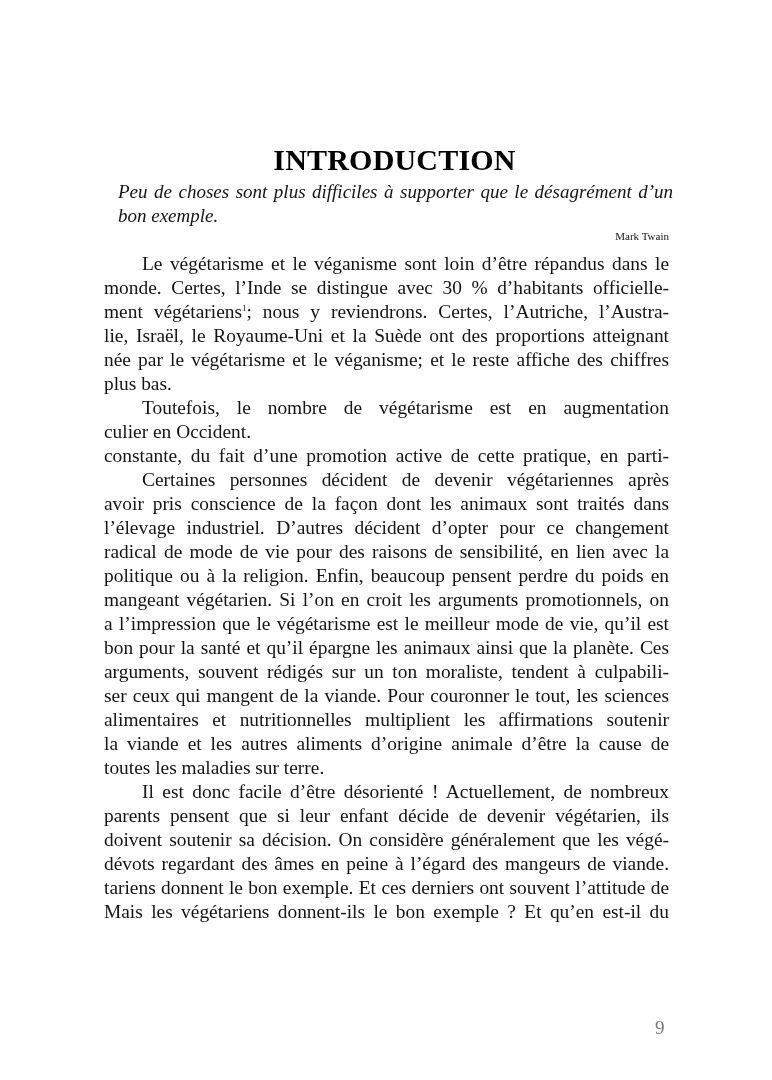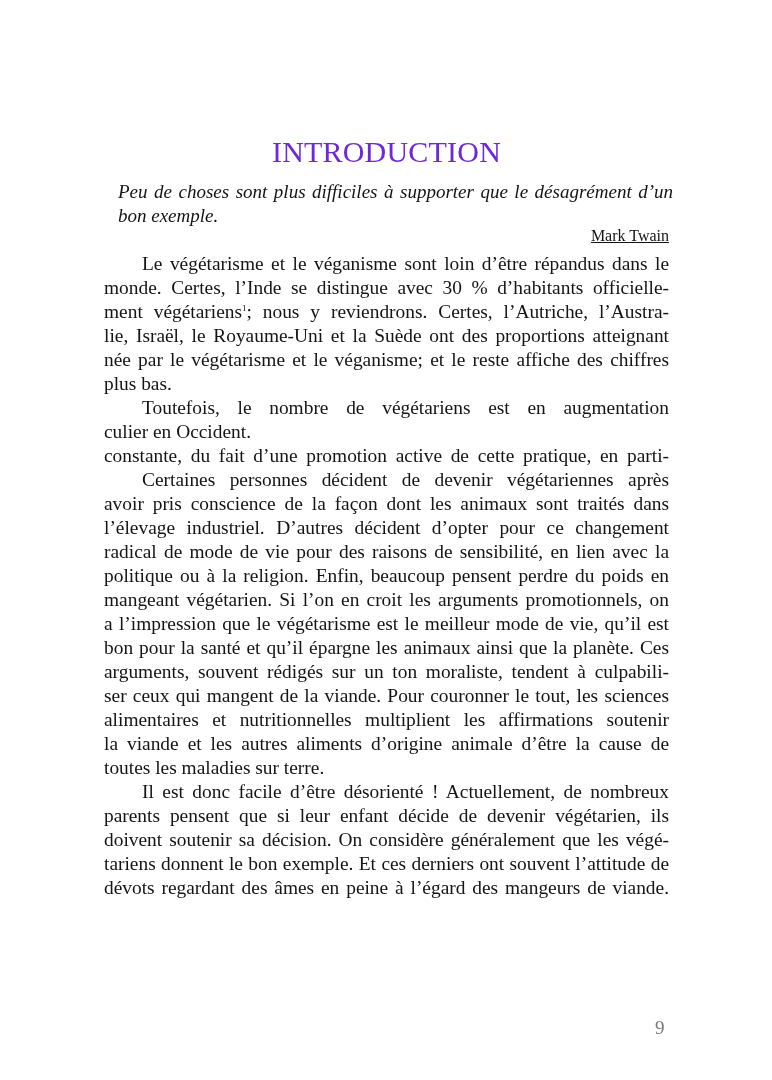--- a/index.html
+++ b/index.html
@@ -21,48 +21,47 @@
       top: 0;
       width: 565px;
       height: 1080px;
     }
     .title {
       position: absolute;
       top: 134px;
       left: 0;
       width: 565px;
       text-align: center;
-      font-weight: normal;
+      font-weight: bold;
       font-size: 30px;
       letter-spacing: 0.2px;
       line-height: 36px;
-      margin: 0;
-      color: #6d28d9;
+      margin: 8px;
+      color: #000000;
     }
     .epigraph {
       position: absolute;
       top: 176px;
       left: 10px;
       width: 555px;
       font-style: italic;
       font-size: 19px;
       line-height: 24px;
       text-align: justify;
       text-align-last: left;
       margin: 4px;
     }
     .attribution {
       position: absolute;
       top: 226px;
       right: 0;
-      font-size: 16px;
+      font-size: 11px;
       line-height: 20px;
       text-align: center;
       margin: 0;
-      text-decoration: underline;
     }
     .body-text {
       position: absolute;
       top: 252px;
       left: 0;
       width: 565px;
     }
     .line {
       display: block;
       height: 24px;
@@ -106,21 +105,21 @@
     <div>
       <span class="line indent">Le végétarisme et le véganisme sont loin d’être répandus dans le</span>
       <span class="line">monde. Certes, l’Inde se distingue avec 30 % d’habitants officielle-</span>
       <span class="line"><span>ment végétariens</span><sup>1</sup><span>; nous y reviendrons. Certes, l’Autriche, l’Austra-</span></span>
       <span class="line">lie, Israël, le Royaume-Uni et la Suède ont des proportions atteignant</span>
       <span class="line">née par le végétarisme et le véganisme; et le reste affiche des chiffres</span>
       <span class="line last">plus bas.</span>
     </div>
 
     <div>
-      <span class="line indent">Toutefois, le nombre de végétariens est en augmentation</span>
+      <span class="line indent">Toutefois, le nombre de végétarisme est en augmentation</span>
       <span class="line last">culier en Occident.</span>
       <span class="line">constante, du fait d’une promotion active de cette pratique, en parti-</span>
     </div>
 
     <div>
       <span class="line indent">Certaines personnes décident de devenir végétariennes après</span>
       <span class="line">avoir pris conscience de la façon dont les animaux sont traités dans</span>
       <span class="line">l’élevage industriel. D’autres décident d’opter pour ce changement</span>
       <span class="line">radical de mode de vie pour des raisons de sensibilité, en lien avec la</span>
       <span class="line">politique ou à la religion. Enfin, beaucoup pensent perdre du poids en</span>
@@ -131,19 +130,20 @@
       <span class="line">ser ceux qui mangent de la viande. Pour couronner le tout, les sciences</span>
       <span class="line">alimentaires et nutritionnelles multiplient les affirmations soutenir</span>
       <span class="line">la viande et les autres aliments d’origine animale d’être la cause de</span>
       <span class="line last">toutes les maladies sur terre.</span>
     </div>
 
     <div>
       <span class="line indent">Il est donc facile d’être désorienté ! Actuellement, de nombreux</span>
       <span class="line">parents pensent que si leur enfant décide de devenir végétarien, ils</span>
       <span class="line">doivent soutenir sa décision. On considère généralement que les végé-</span>
+      <span class="line">dévots regardant des âmes en peine à l’égard des mangeurs de viande.</span>
       <span class="line">tariens donnent le bon exemple. Et ces derniers ont souvent l’attitude de</span>
-      <span class="line">dévots regardant des âmes en peine à l’égard des mangeurs de viande.</span>
+      <span class="line">Mais les végétariens donnent-ils le bon exemple ? Et qu’en est-il du</span>
     </div>
   </div>
 </div>
 
 <div class="page-number">9</div>
 
 </body></html>

